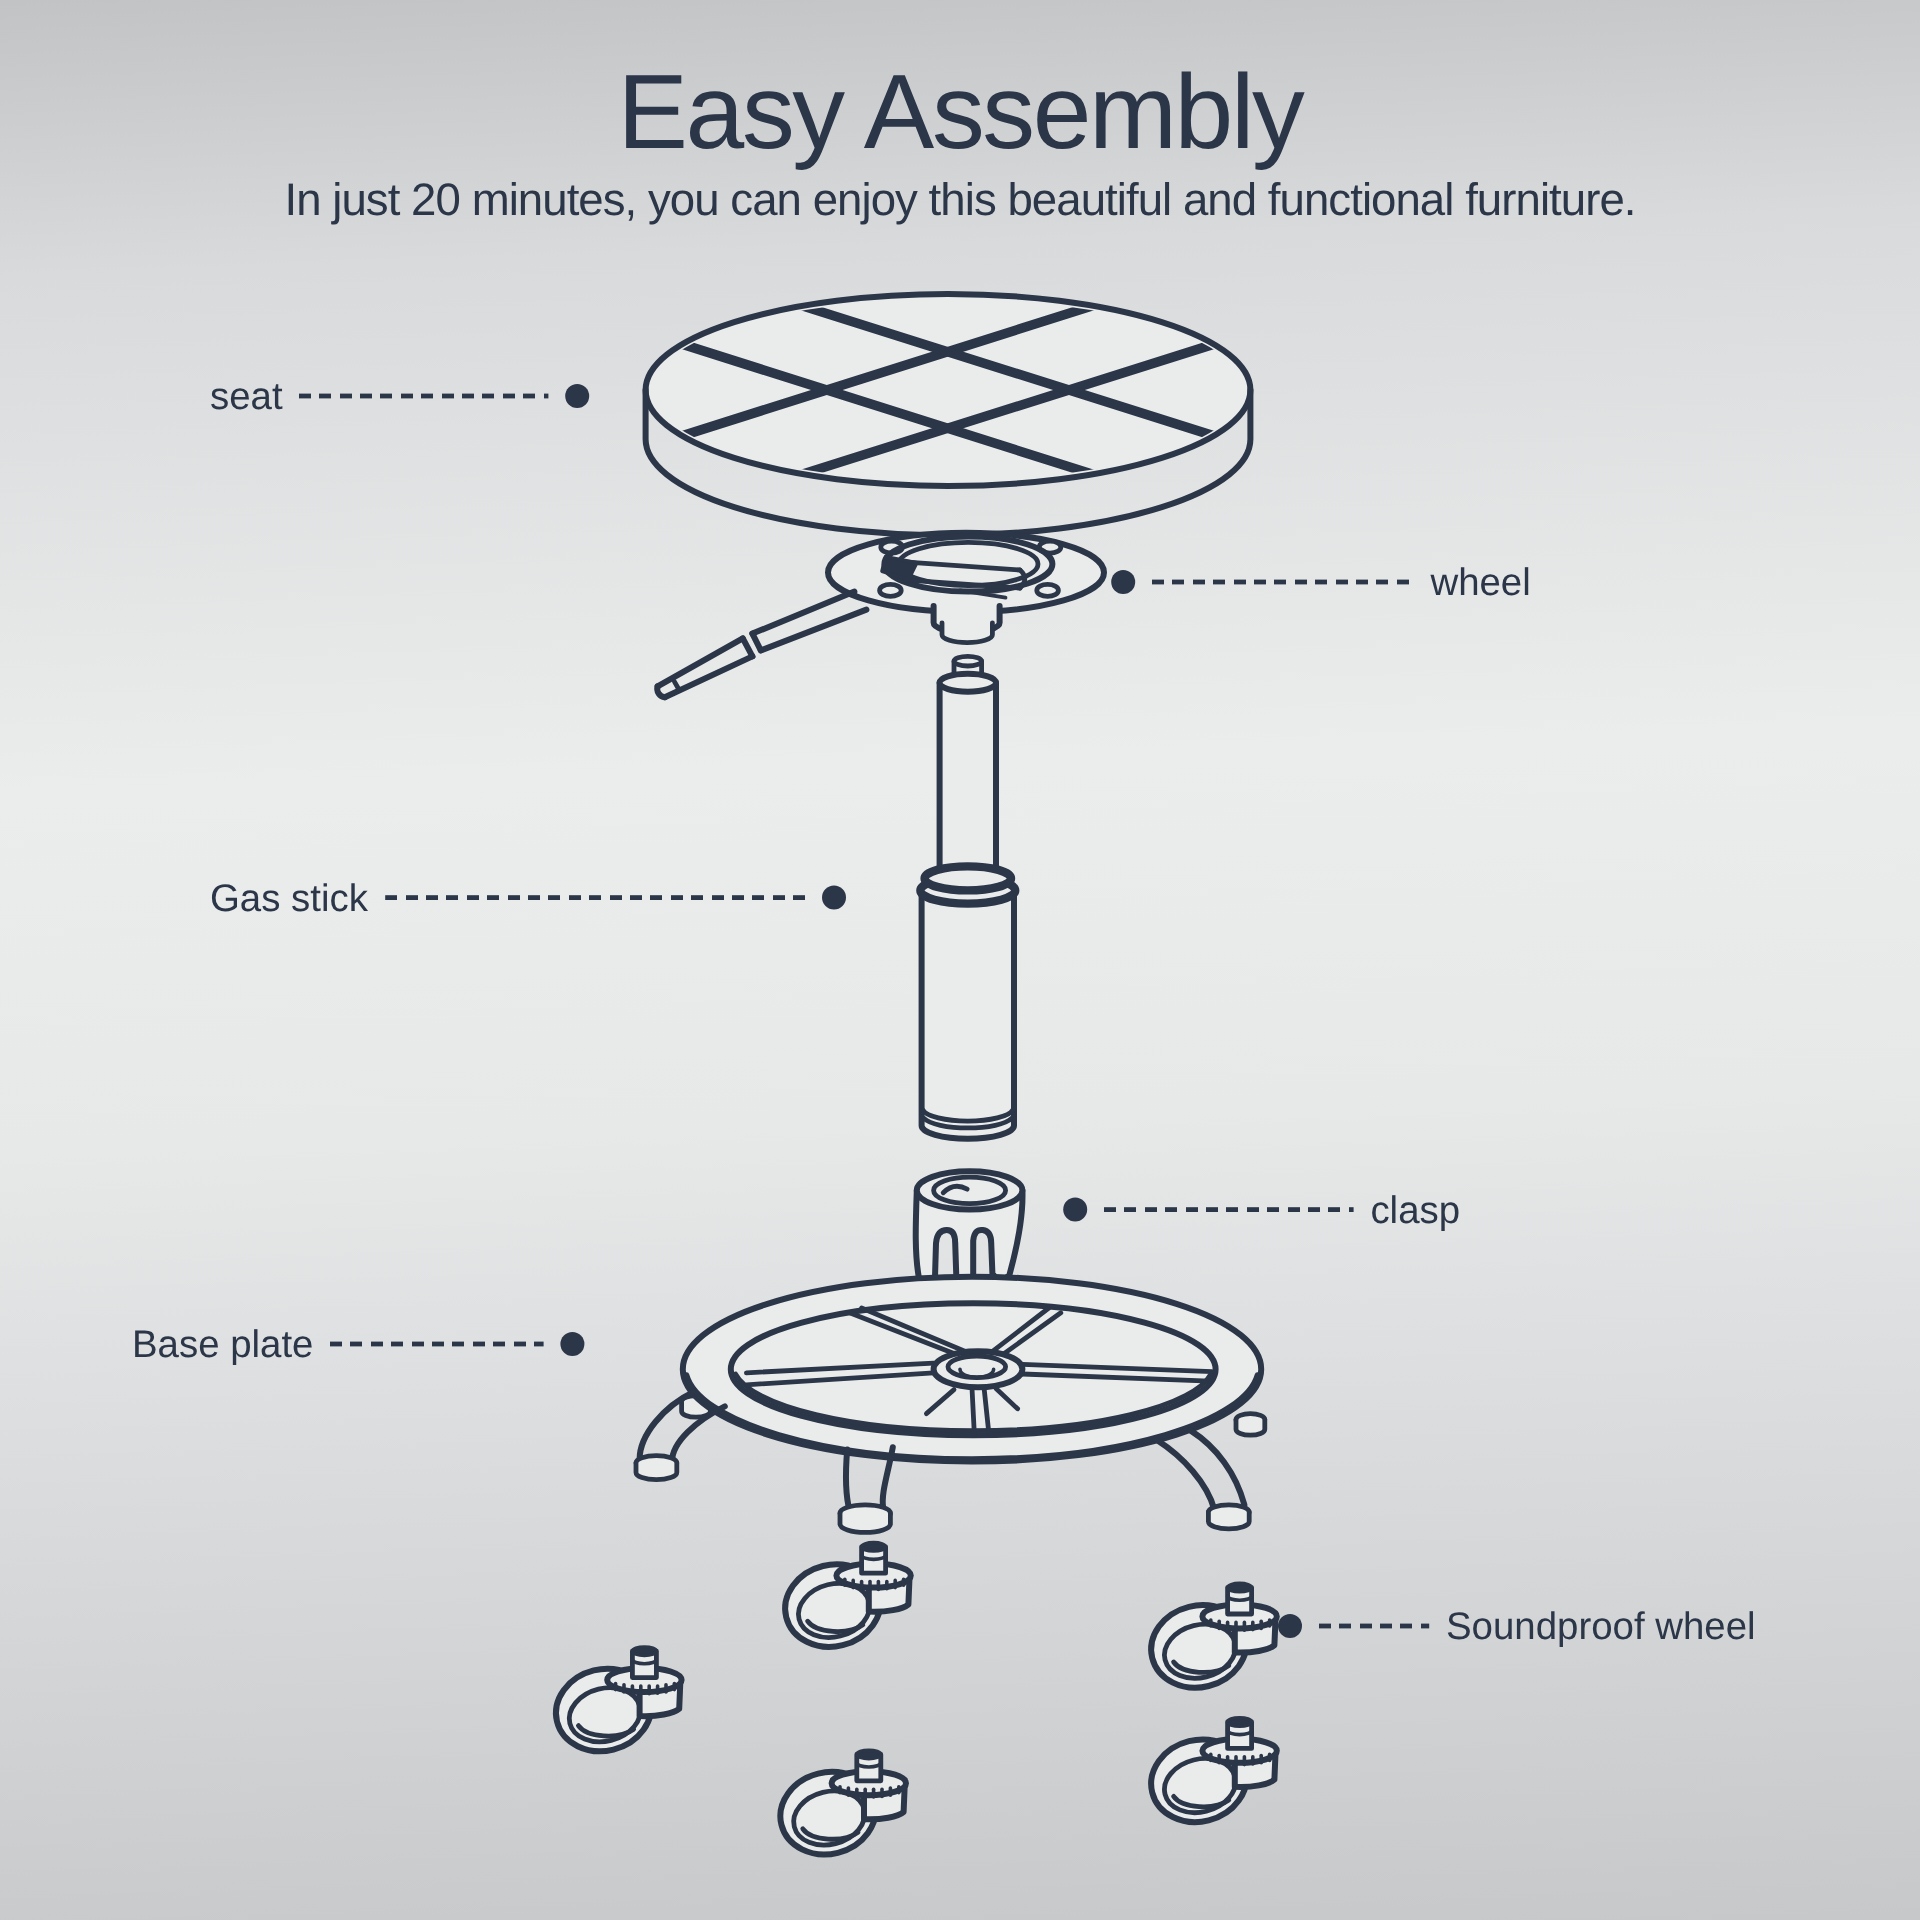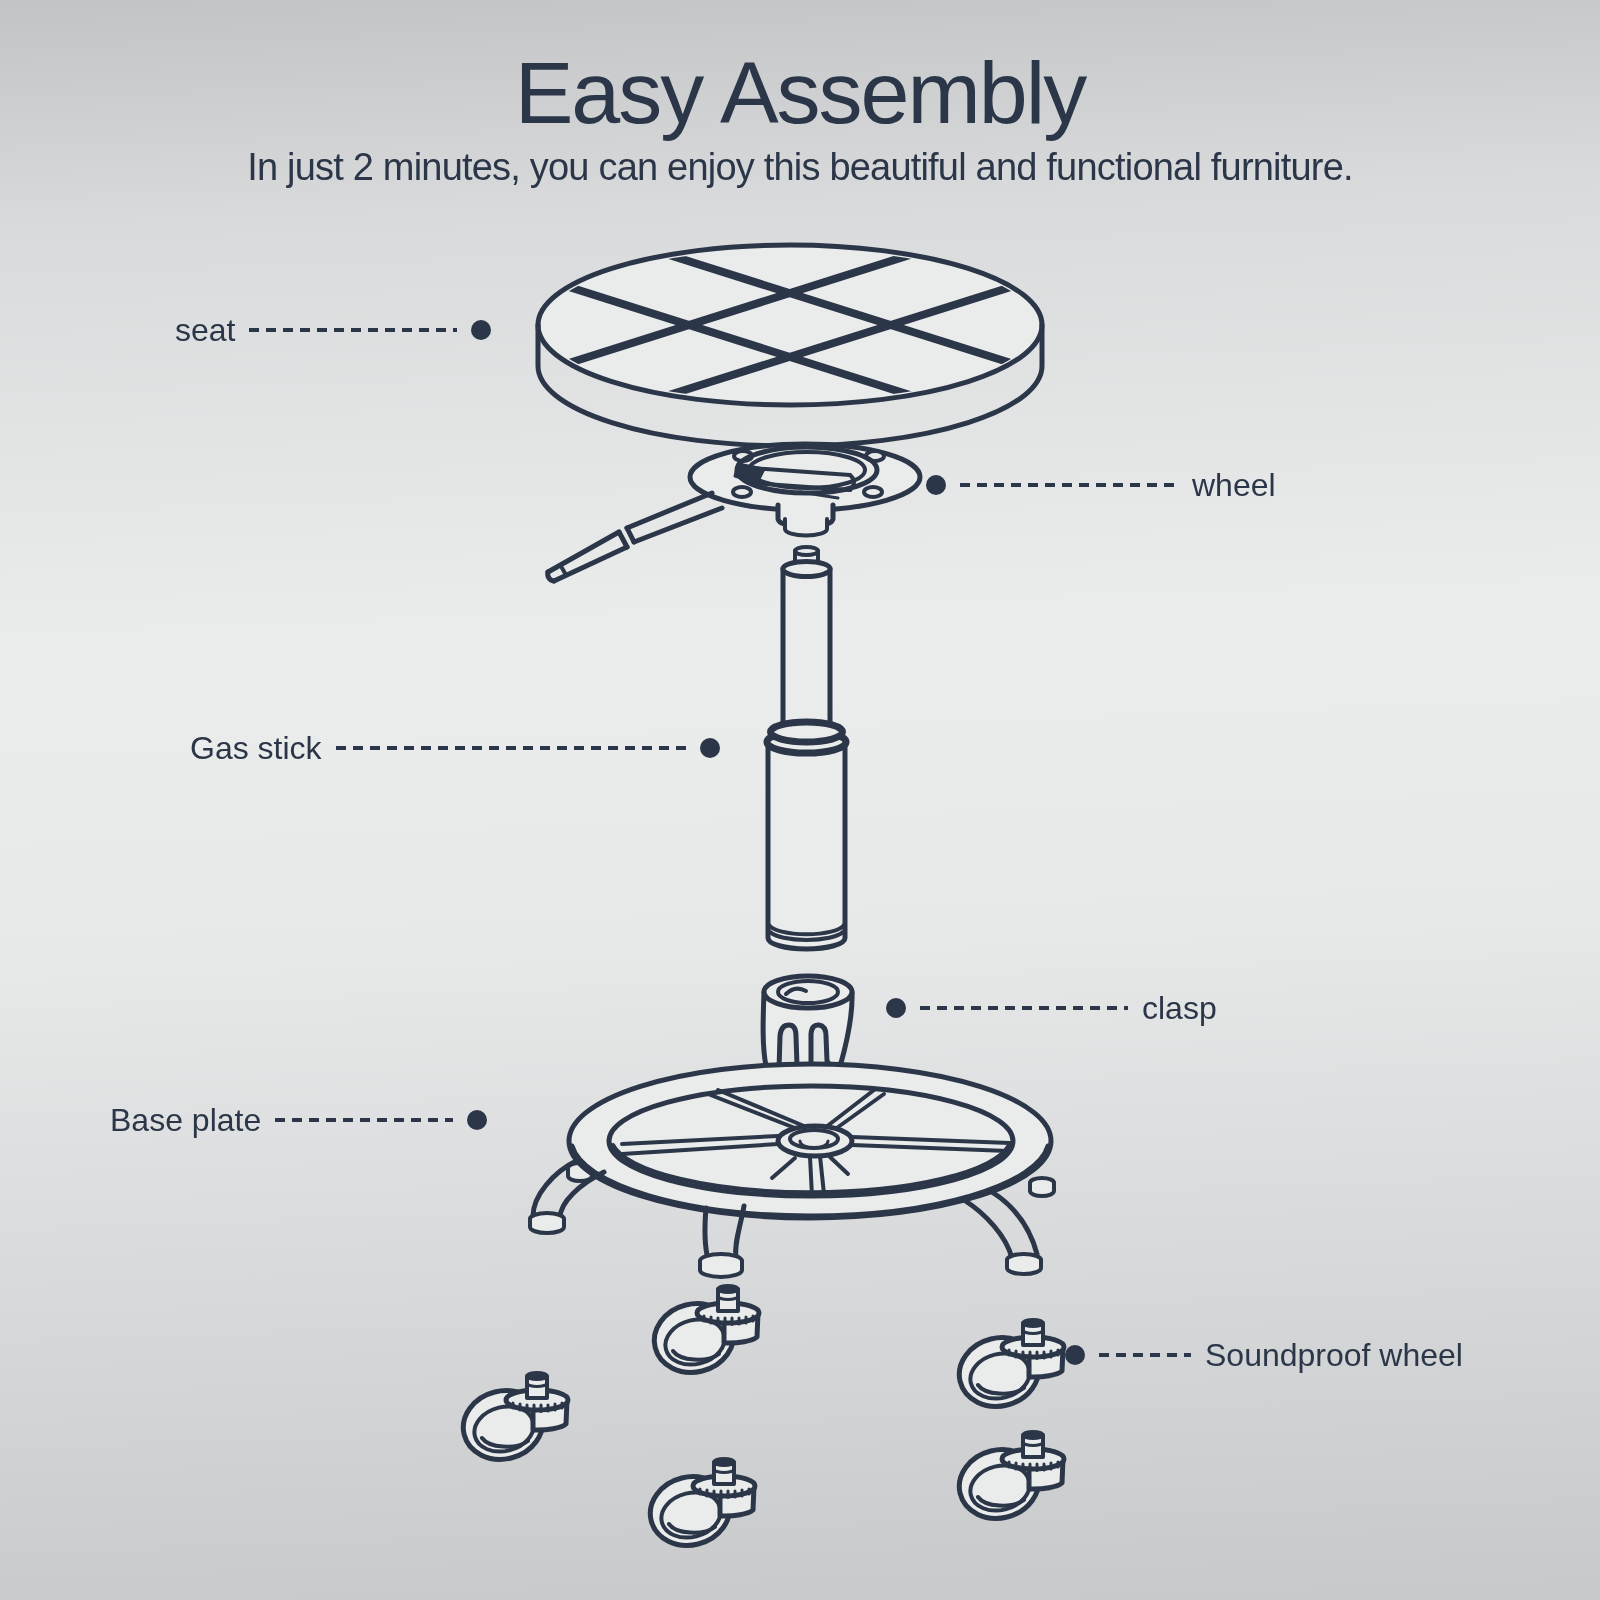--- a/index.html
+++ b/index.html
@@ -41,21 +41,21 @@
   .f-none{fill:none;}
   .f-ink{fill:var(--ink);}
   #stool path,#stool line,#stool ellipse{stroke-linecap:round;stroke-linejoin:round;}
 </style>
 </head>
 <body>
 
 <div id="stage">
 
   <div class="title">Easy Assembly</div>
-  <div class="subtitle">In just 2 minutes, you can enjoy this beautiful and functional furniture.</div>
+  <div class="subtitle">In just 20 minutes, you can enjoy this beautiful and functional furniture.</div>
 
   <svg id="stool" width="1600" height="1600" viewBox="0 0 1600 1600" fill="none" stroke-width="5">
     <defs>
       <clipPath id="seatClip">
           <ellipse cx="790" cy="325" rx="247" ry="76"></ellipse>
         </clipPath>
       <g id="caster">
         <ellipse class="f-light" cx="-34" cy="25" rx="40" ry="34" transform="rotate(-14 -34 25)"></ellipse>
         <ellipse class="f-none" cx="-33" cy="29" rx="30" ry="22" transform="rotate(-14 -33 29)" stroke-width="4"></ellipse>
         <path class="f-none" d="M -55 38 A 26 13 0 0 0 -9 41" stroke-width="4"></path>
@@ -196,21 +196,21 @@
     <div class="leader-line gap-l" style="width:208px;"></div>
     <span class="leader-dot gap-l"></span>
   </div>
 
   <div class="label-row" style="left:926px;top:463px;">
     <span class="leader-dot"></span>
     <div class="leader-line gap-l" style="width:218px;"></div>
     <span class="gap-l">wheel</span>
   </div>
 
-  <div class="label-row" style="left:175px;top:726px;margin-left:15px;">
+  <div class="label-row" style="left:175px;top:726px;">
     <span>Gas stick</span>
     <div class="leader-line gap-l" style="width:350px;"></div>
     <span class="leader-dot gap-l"></span>
   </div>
 
   <div class="label-row" style="left:886px;top:986px;">
     <span class="leader-dot"></span>
     <div class="leader-line gap-l" style="width:208px;"></div>
     <span class="gap-l">clasp</span>
   </div>

